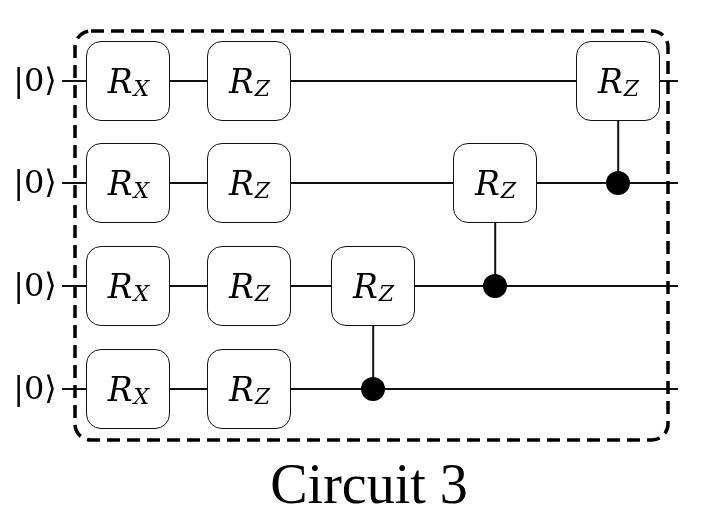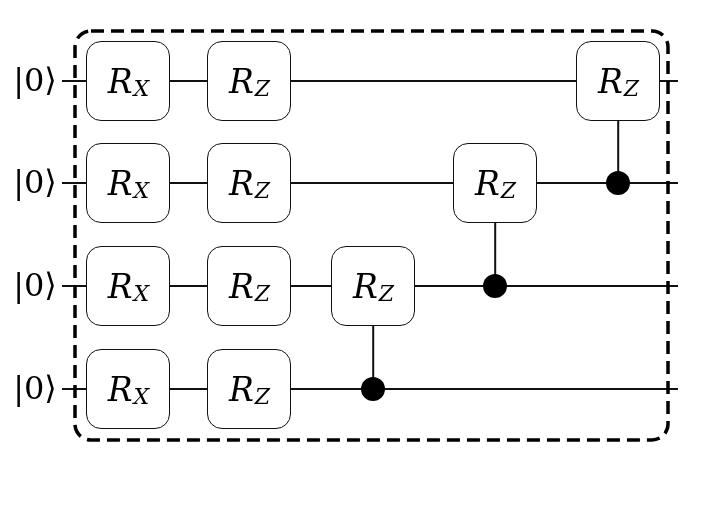--- a/index.html
+++ b/index.html
@@ -153,13 +153,14 @@
       <div class="connector" style="left: 618px; top: 120px; height: 63px;"></div>
       <div class="dot" style="left: 618px; top: 183px;"></div>
       <div class="gate" style="left: 618px; top: 81px;">
         <span class="base">R</span>
         <span class="sub">Z</span>
       </div>
     </div>
   <svg class="boundary-svg" viewBox="0 0 702 528" xmlns="http://www.w3.org/2000/svg">
     <rect id="boundary-rect" fill="none" x="75" y="31" width="593" height="409" rx="16" stroke="#000000" stroke-width="3.5" stroke-dasharray="13 7"></rect>
   </svg>
+  <div class="caption">Circuit 3</div>
 </div>
 
 </body></html>

